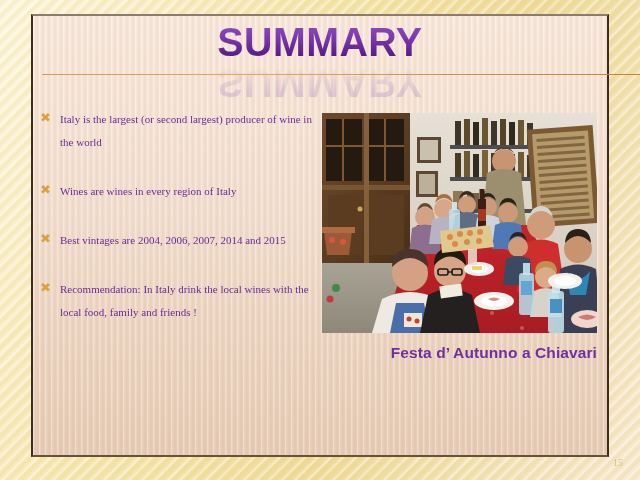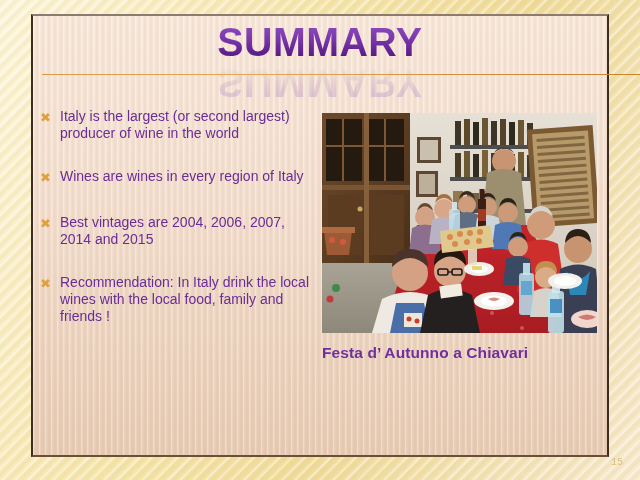--- a/index.html
+++ b/index.html
@@ -125,59 +125,59 @@
     font-size: 13px;
     line-height: 20px;
     color: #e0a040;
     text-align: left;
     padding-left: 4px;
     font-weight: normal;
     box-sizing: border-box;
   }
   .bullet-text {
     flex: 1 1 auto;
-    font-size: 14px;
-    line-height: 17px;
+    font-size: 11px;
+    line-height: 23px;
     color: #6a2c96;
-    font-family: Liberation Sans, sans-serif;
+    font-family: Liberation Serif, serif;
   }
 
   
   .photo {
     position: absolute;
     left: 322px;
     top: 113px;
     width: 275px;
     height: 220px;
     overflow: hidden;
     background: #2b2420;
   }
   .photo svg { display: block; }
 
   
   .caption {
     position: absolute;
     left: 322px;
     top: 344px;
     width: 275px;
-    text-align: left;
+    text-align: right;
     font-size: 15.5px;
     font-weight: bold;
     color: #6f2f9e;
     letter-spacing: 0.1px;
   }
 
   
   .page-number {
     position: absolute;
     right: 17px;
     bottom: 12px;
     font-size: 10px;
     color: #d9be7e;
-    font-family: Liberation Mono, monospace;
+    font-family: Liberation Serif, serif;
   }
 </style>
 </head>
 <body>
 
 <div class="slide">
 
   <div class="panel"></div>
 
   <div class="title-reflection">

